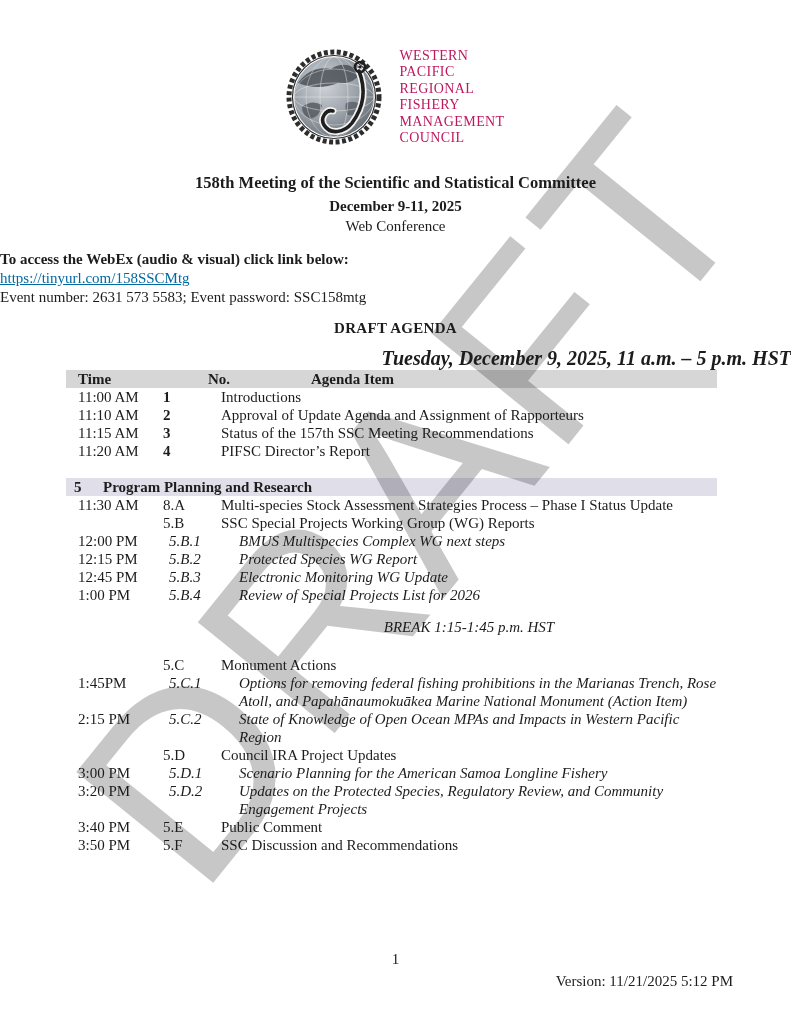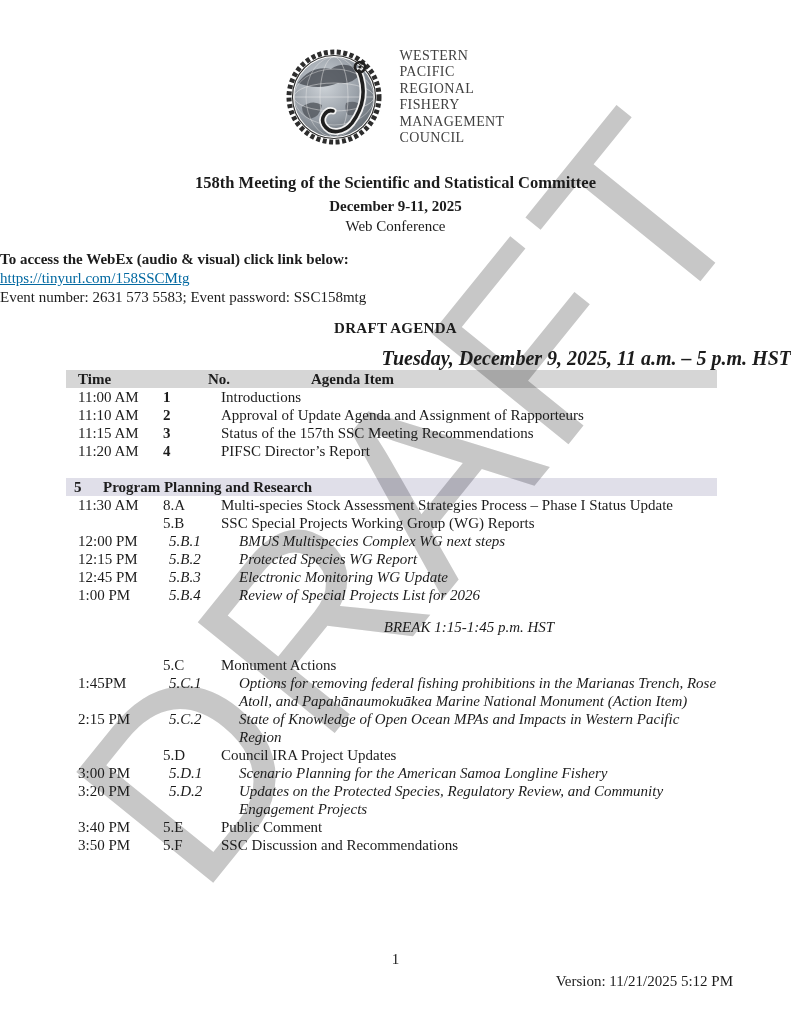--- a/index.html
+++ b/index.html
@@ -12,21 +12,21 @@
   .watermark{
     position:absolute;left:412px;top:496px;z-index:1;
     transform:translate(-50%,-50%) rotate(-51deg);
     font-family:"Liberation Sans",sans-serif;font-weight:400;
     font-size:256px;letter-spacing:8px;line-height:1;
     color:#c7c7c7;white-space:nowrap;user-select:none;pointer-events:none;
   }
   .content{position:relative;z-index:2;}
   
   .masthead{display:flex;justify-content:center;align-items:center;gap:13px;padding-top:45px;}
-  .org-name{font-size:14px;line-height:16.5px;letter-spacing:.4px;color:#404040;}
+  .org-name{font-size:14px;line-height:16.5px;letter-spacing:.4px;color:#be185d;}
   
   .title-block{text-align:center;margin-top:23px;}
   .doc-title{font-size:16.5px;font-weight:bold;line-height:21px;margin:4px;}
   .doc-dates{font-size:15px;font-weight:bold;line-height:18px;margin-top:2px;}
   .doc-venue{font-size:15px;line-height:18px;margin-top:2px;}
   .webex{text-align:left;margin-top:15px;font-size:15px;line-height:18px;}
   .webex-instruction{font-weight:bold;}
   .webex-link{display:inline-block;margin-top:1px;color:#0369a1;text-decoration:underline;}
   .event-info{margin-top:1px;}
   .agenda-heading{text-align:center;font-weight:bold;font-size:15px;letter-spacing:.3px;margin-top:13px;line-height:18px;}

